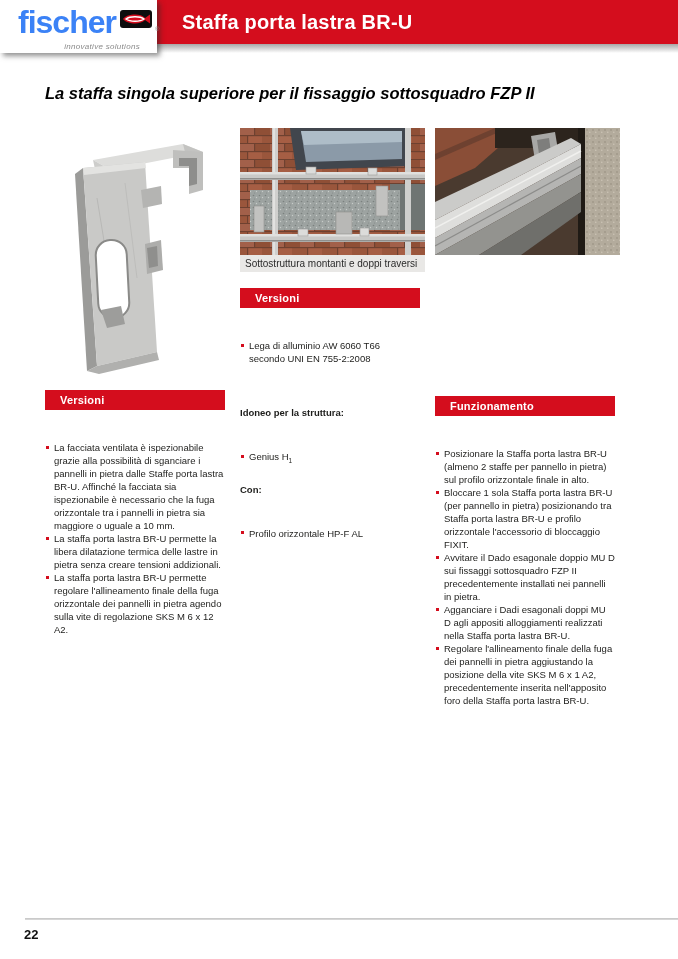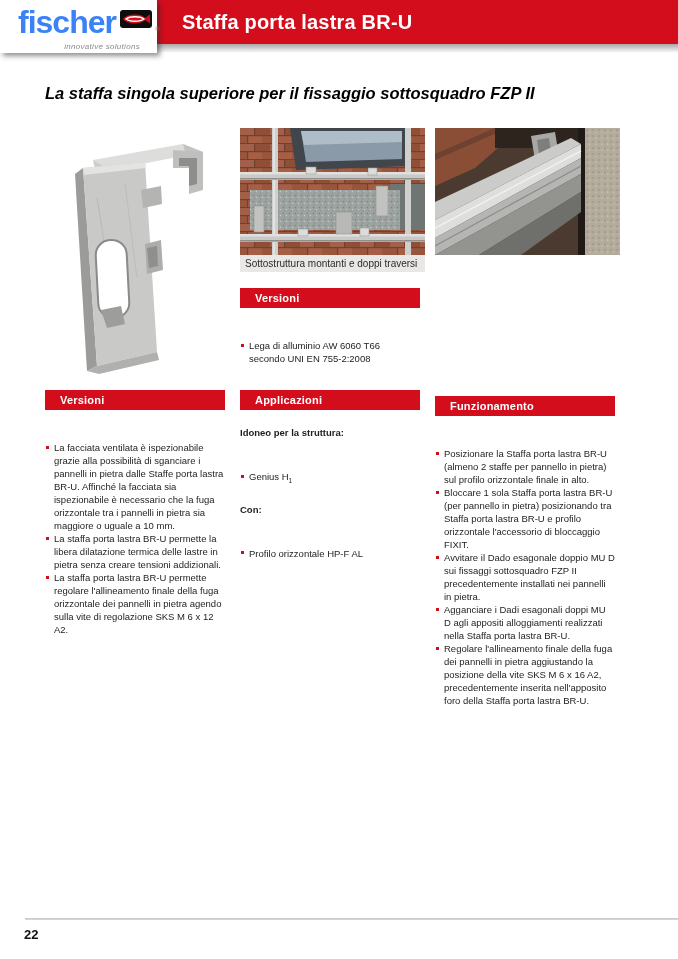--- a/index.html
+++ b/index.html
@@ -204,42 +204,41 @@
     <div class="sec-body">
       <ul class="bullets">
         <li>La facciata ventilata è ispezionabile grazie alla possibilità di sganciare i pannelli in pietra dalle Staffe porta lastra BR-U. Affinché la facciata sia ispezionabile è necessario che la fuga orizzontale tra i pannelli in pietra sia maggiore o uguale a 10 mm.</li>
         <li>La staffa porta lastra BR-U permette la libera dilatazione termica delle lastre in pietra senza creare tensioni addizionali.</li>
         <li>La staffa porta lastra BR-U permette regolare l'allineamento finale della fuga orizzontale dei pannelli in pietra agendo sulla vite di regolazione SKS M 6 x 12 A2.</li>
       </ul>
     </div>
   </div>
 
   <div class="sec sec-applicazioni">
-    <div class="sec-header">Applicazioni</div>
     <div class="sec-body">
       <div class="bold-line">Idoneo per la struttura:</div>
       <ul class="bullets">
         <li><span>Genius H</span><sub class="sml">1</sub></li>
       </ul>
       <div class="bold-line">Con:</div>
       <ul class="bullets">
         <li>Profilo orizzontale HP-F AL</li>
       </ul>
     </div>
   </div>
 
   <div class="sec sec-funzionamento">
     <div class="sec-header">Funzionamento</div>
     <div class="sec-body">
       <ul class="bullets">
         <li>Posizionare la Staffa porta lastra BR-U (almeno 2 staffe per pannello in pietra) sul profilo orizzontale finale in alto.</li>
         <li>Bloccare 1 sola Staffa porta lastra BR-U (per pannello in pietra) posizionando tra Staffa porta lastra BR-U e profilo orizzontale l'accessorio di bloccaggio FIXIT.</li>
         <li>Avvitare il Dado esagonale doppio MU D sui fissaggi sottosquadro FZP II precedentemente installati nei pannelli in pietra.</li>
         <li>Agganciare i Dadi esagonali doppi MU D agli appositi alloggiamenti realizzati nella Staffa porta lastra BR-U.</li>
-        <li>Regolare l'allineamento finale della fuga dei pannelli in pietra aggiustando la posizione della vite SKS M 6 x 16 A2, precedentemente inserita nell'apposito foro della Staffa porta lastra BR-U.</li>
+        <li>Regolare l'allineamento finale della fuga dei pannelli in pietra aggiustando la posizione della vite SKS M 6 x 1 A2, precedentemente inserita nell'apposito foro della Staffa porta lastra BR-U.</li>
       </ul>
     </div>
   </div>
 
   <div class="footer-line"></div>
   <div class="page-number">22</div>
 
 </div>
 
 </body></html>

